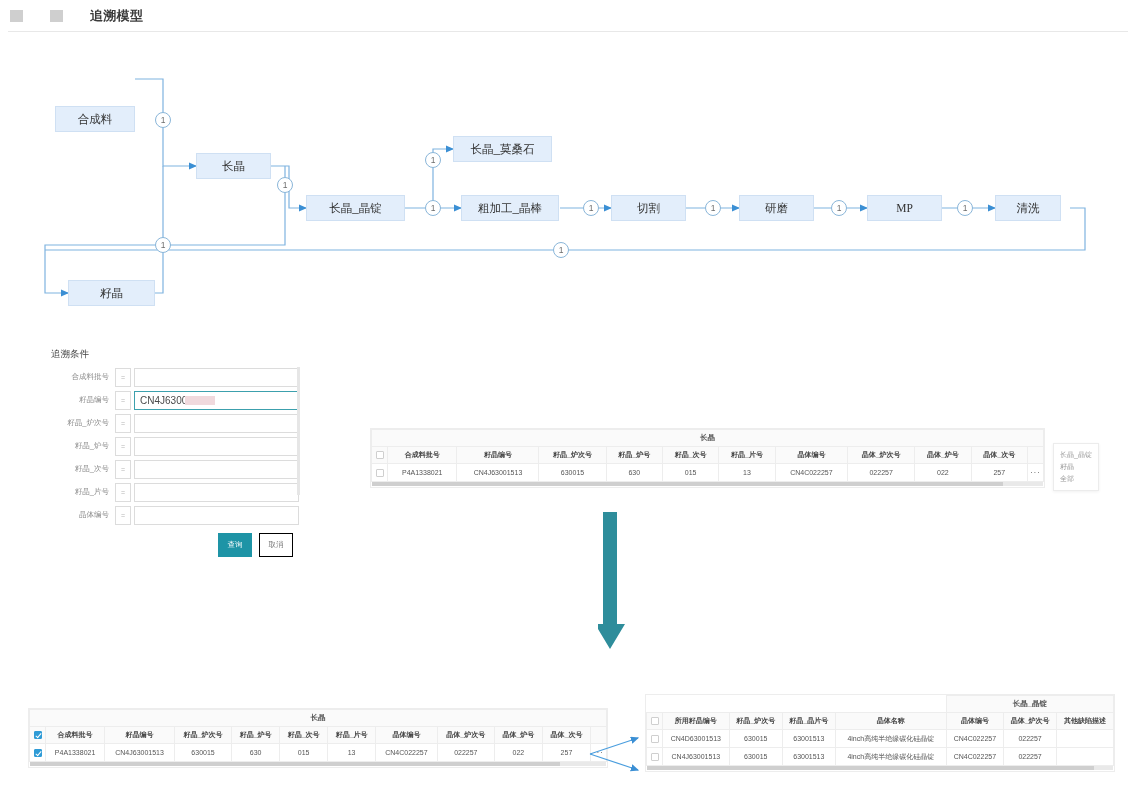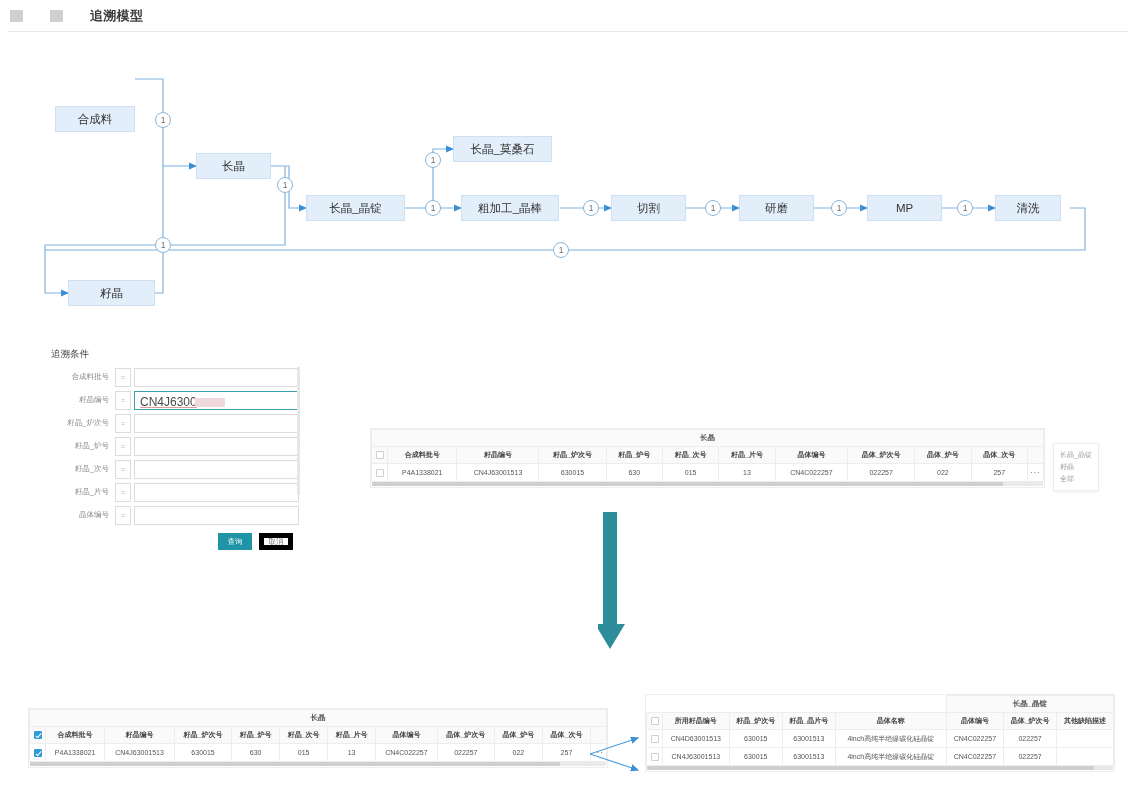--- a/index.html
+++ b/index.html
@@ -70,40 +70,40 @@
     display: flex; align-items: center; justify-content: center;
     font-size: 7px; color: #b4b4b4; flex: none;
   }
   .cond-input {
     flex: 1; height: 19px; border: 1px solid #dcdcdc; background: #fff;
     margin-left: 3px; position: relative;
   }
   .cond-input.active { border: 1px solid #3ca0ad; }
   .cond-val {
     position: absolute; left: 5px; top: 3px;
-    font-size: 12px; color: #4a4a4a;
-    text-decoration: underline; text-decoration-color: #d99;
+    font-size: 10px; color: #4a4a4a;
+    text-decoration-color: #d99;
     white-space: nowrap;
   }
   .cond-val .blurmask {
     display: inline-block; width: 30px; height: 9px;
     background: #f0d9dd; vertical-align: middle; margin-left: -2px;
   }
   .cond-scroll {
     position: absolute; right: -1px; top: 0; width: 3px; height: 128px;
     background: #e6e6e6;
   }
   .cond-actions {
     display: flex; justify-content: flex-end; gap: 7px;
     margin-top: 6px; padding-right: 6px;
   }
   .btn {
-    font-size: 7.5px; height: 17px; min-width: 34px;
+    font-size: 7.5px; height: 24px; min-width: 34px;
     display: flex; align-items: center; justify-content: center;
-    border: 5px solid #000000; background: #fff; color: #777; cursor: pointer;
+    border: 1px solid #000000; background: #fff; color: #777; cursor: pointer;
   }
   .btn.primary { background: #1e94a6; border-color: #1e94a6; color: #fff; }
 
   
   .anno { position: absolute; }
   .anno-text {
     font-size: 11px; font-weight: bold; color: #2c2c2c; line-height: 16px;
     white-space: pre-line;
   }
 
@@ -220,21 +220,21 @@
       </div>
     <div class="node" style="left:461px; top:155px; width:98px;">
         <span>粗加工_晶棒</span>
       </div>
     <div class="node" style="left:611px; top:155px; width:75px;">
         <span>切割</span>
       </div>
     <div class="node" style="left:739px; top:155px; width:75px;">
         <span>研磨</span>
       </div>
-    <div class="node" style="left:867px; top:155px; width:75px;">
+    <div class="node" style="left:867px; top:155px; width:75px;font-family:Liberation Serif, serif;">
         <span>MP</span>
       </div>
     <div class="node" style="left:995px; top:155px; width:66px;">
         <span>清洗</span>
       </div>
 
     <div class="mult" style="left:155px; top:72px;">
         <span>1</span>
       </div>
     <div class="mult" style="left:155px; top:197px;">

